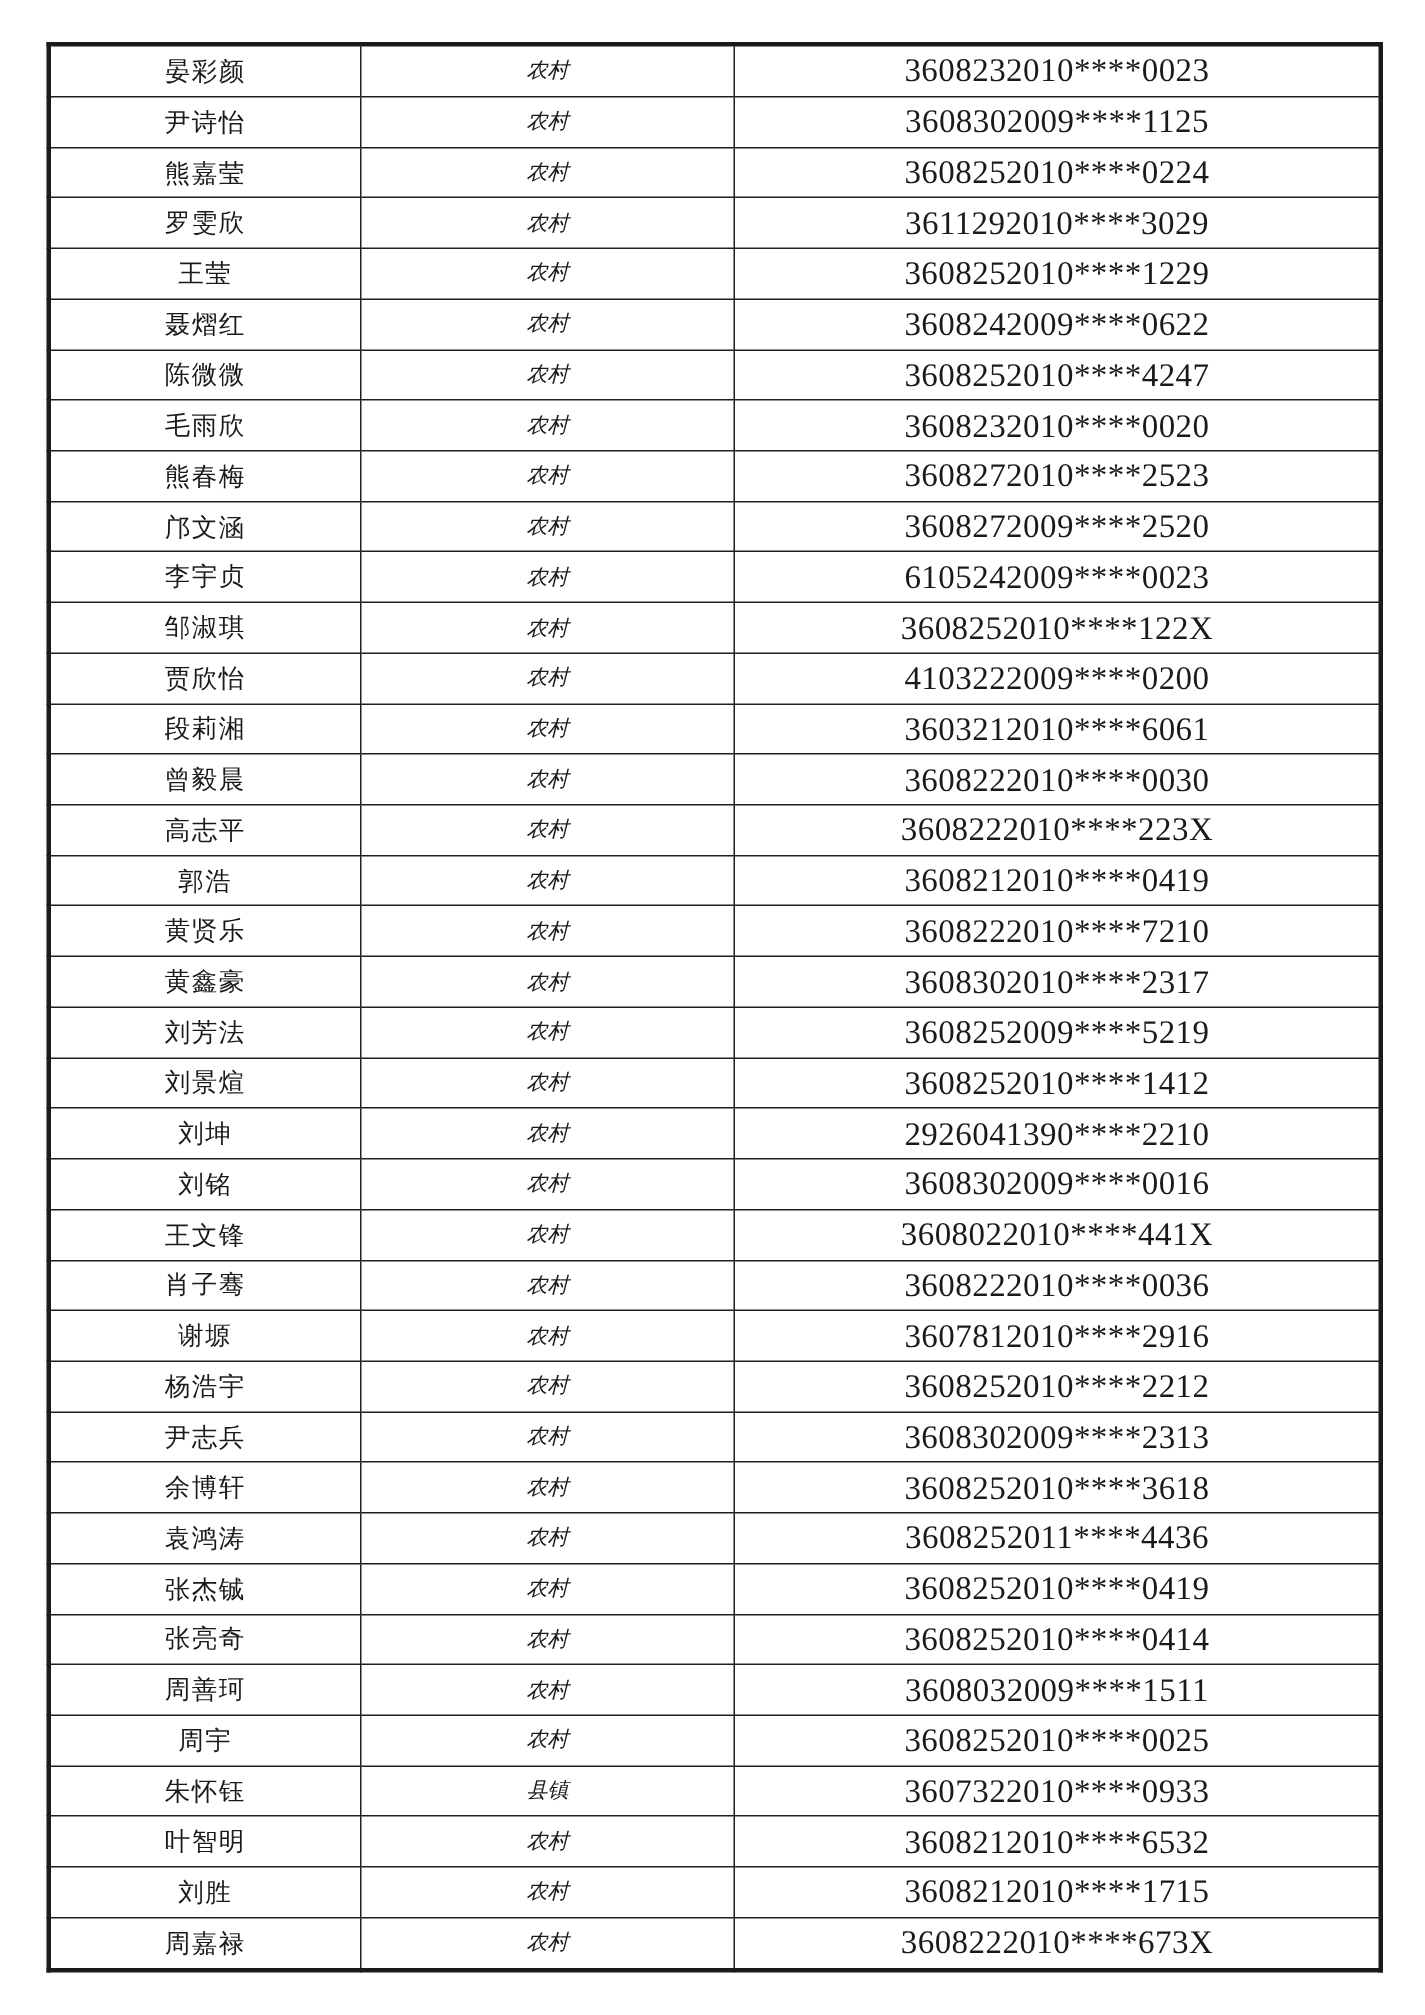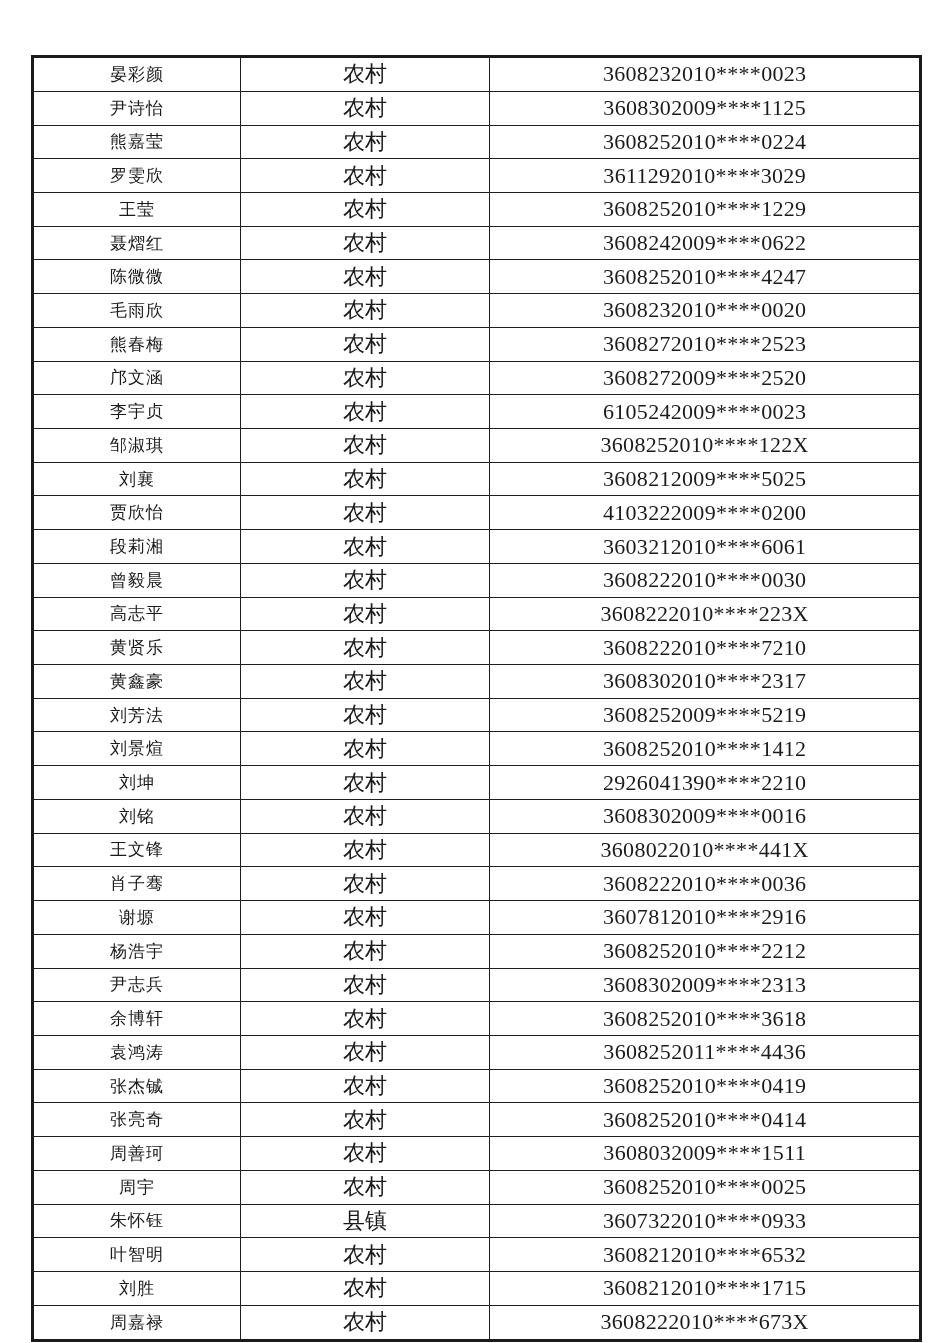--- a/index.html
+++ b/index.html
@@ -22,38 +22,38 @@
     top: 28px;
     width: 891px;
     height: 1287px;
   }
   table.roster {
     width: 100%;
     height: 100%;
     border-collapse: collapse;
     table-layout: fixed;
     border: 3px solid #1b1b1b;
-    margin-top: 27px;
   }
   table.roster td {
     border: 1.6px solid #1f1f1f;
     text-align: center;
     vertical-align: middle;
     color: #1a1a1a;
     white-space: nowrap;
     overflow: hidden;
   }
   td.col-name {
     width: 23.4%;
     font-size: 17px;
     letter-spacing: 1px;
   }
   td.col-residence {
     width: 28.1%;
-    font-size: 22px;
+    font-size: 14px;
+    font-style: italic;
   }
   td.col-id {
     width: 48.5%;
     font-size: 22px;
     font-family: "Liberation Serif", "DejaVu Serif", serif;
     letter-spacing: 0.3px;
   }
 </style>
 </head>
 <body>
@@ -116,43 +116,43 @@
             <td class="col-name">李宇贞</td>
             <td class="col-residence">农村</td>
             <td class="col-id">6105242009****0023</td>
           </tr>
           <tr>
             <td class="col-name">邹淑琪</td>
             <td class="col-residence">农村</td>
             <td class="col-id">3608252010****122X</td>
           </tr>
           <tr>
-            <td class="col-name">刘襄</td>
-            <td class="col-residence">农村</td>
-            <td class="col-id">3608212009****5025</td>
-          </tr>
-          <tr>
             <td class="col-name">贾欣怡</td>
             <td class="col-residence">农村</td>
             <td class="col-id">4103222009****0200</td>
           </tr>
           <tr>
             <td class="col-name">段莉湘</td>
             <td class="col-residence">农村</td>
             <td class="col-id">3603212010****6061</td>
           </tr>
           <tr>
             <td class="col-name">曾毅晨</td>
             <td class="col-residence">农村</td>
             <td class="col-id">3608222010****0030</td>
           </tr>
           <tr>
             <td class="col-name">高志平</td>
             <td class="col-residence">农村</td>
             <td class="col-id">3608222010****223X</td>
+          </tr>
+          <tr>
+            <td class="col-name">郭浩</td>
+            <td class="col-residence">农村</td>
+            <td class="col-id">3608212010****0419</td>
           </tr>
           <tr>
             <td class="col-name">黄贤乐</td>
             <td class="col-residence">农村</td>
             <td class="col-id">3608222010****7210</td>
           </tr>
           <tr>
             <td class="col-name">黄鑫豪</td>
             <td class="col-residence">农村</td>
             <td class="col-id">3608302010****2317</td>

